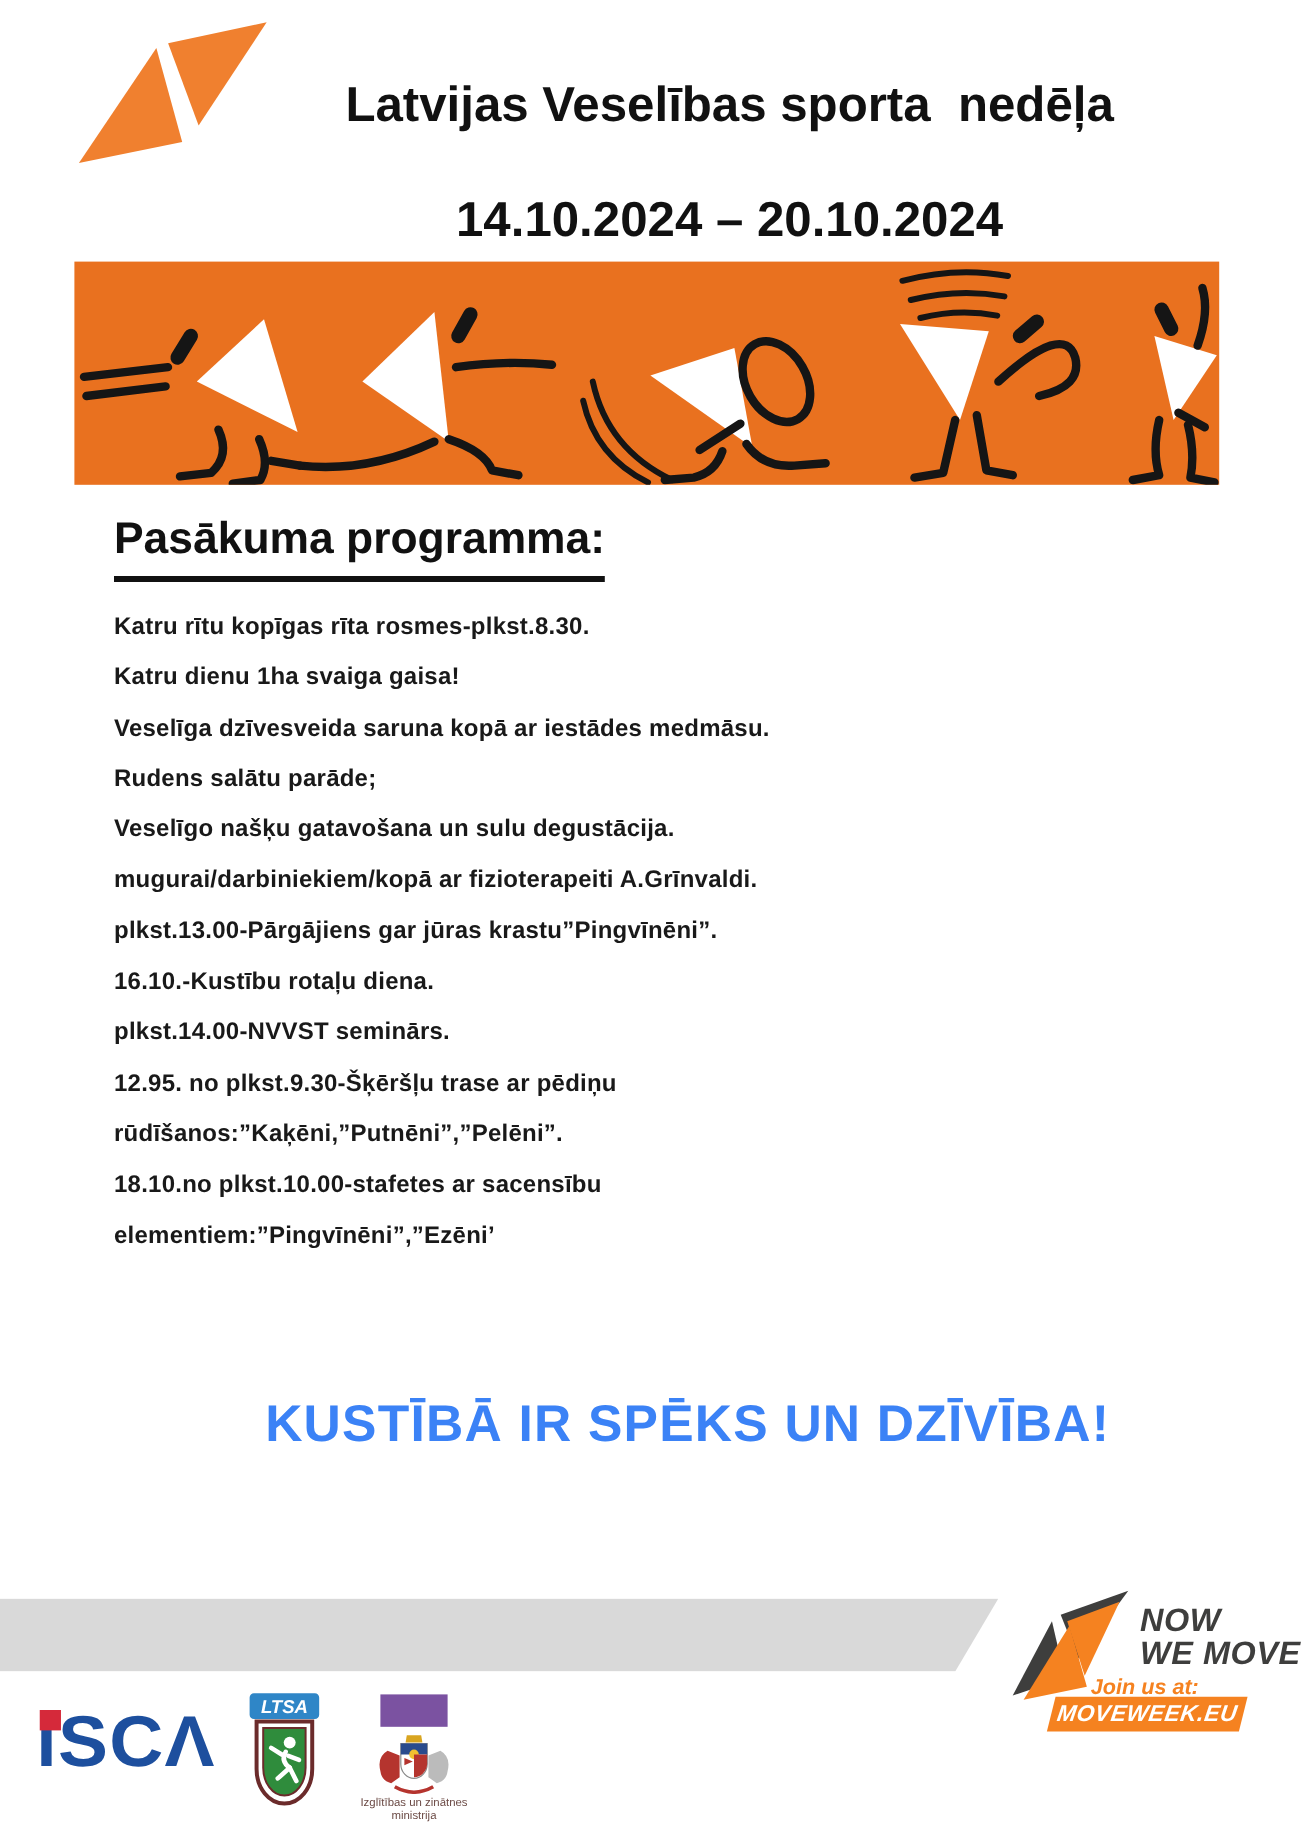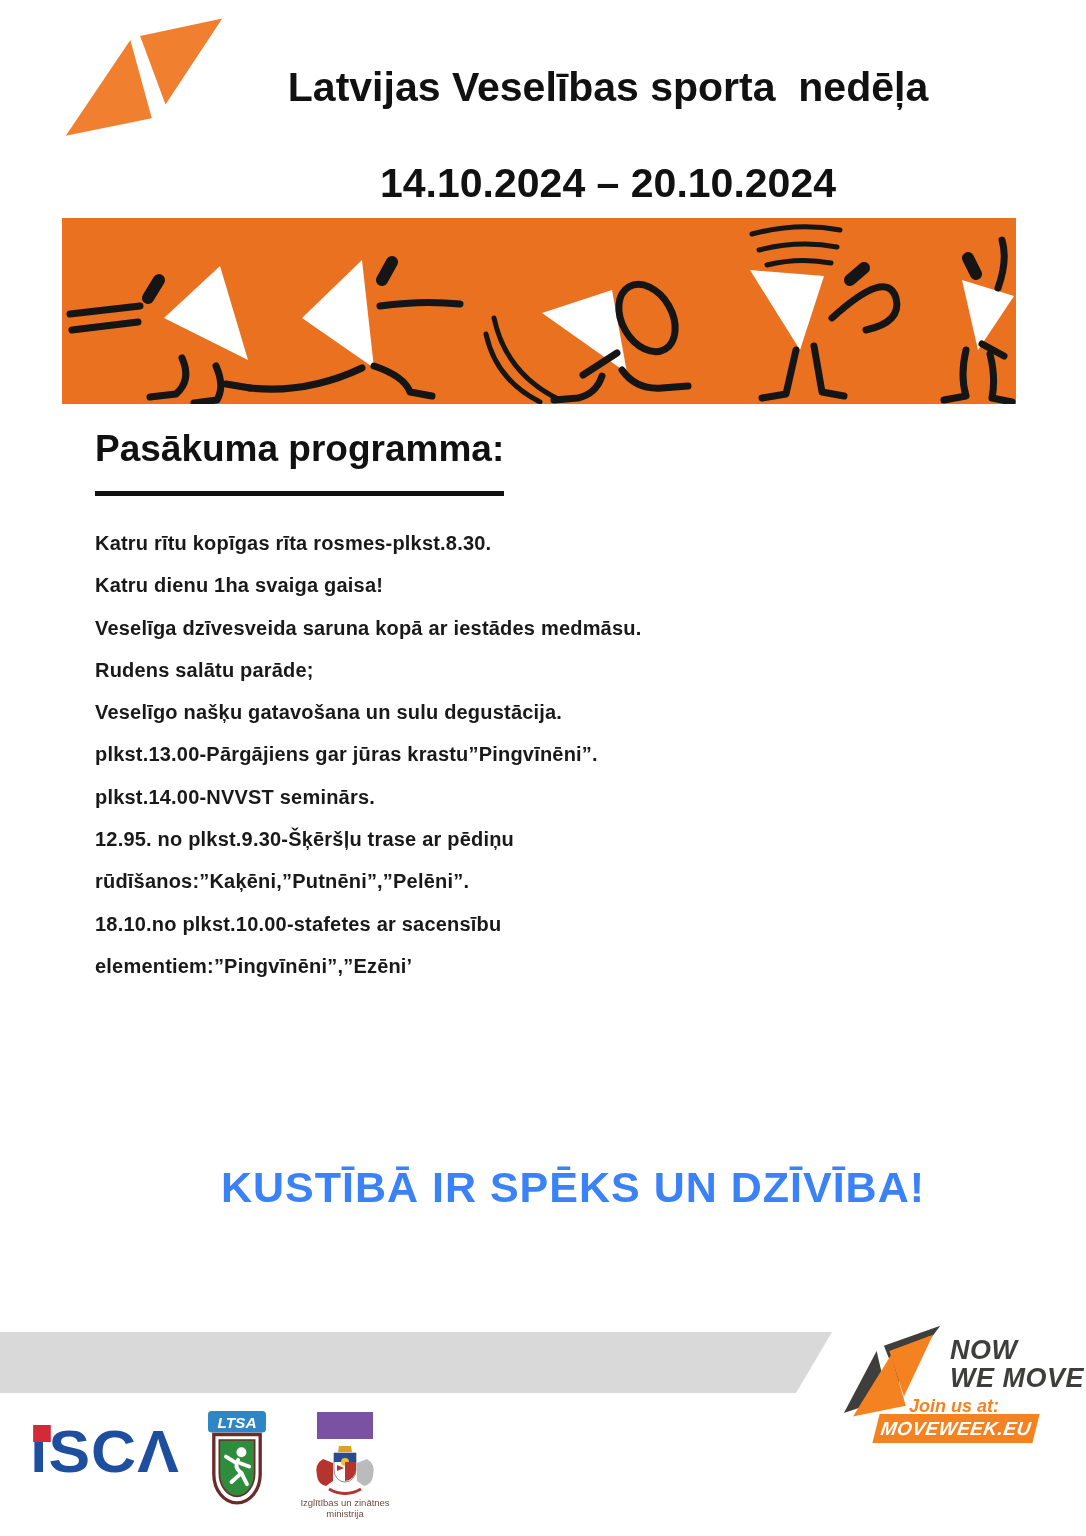--- a/index.html
+++ b/index.html
@@ -12,21 +12,21 @@
          font-weight:bold;font-size:41px;line-height:50px;color:#111;}
   .title-line{white-space:pre-wrap;margin-top:46px;}
 
   
   .banner{position:absolute;left:62px;top:218px;width:954px;height:186px;background:#E9711F;}
   .banner svg{display:block;width:100%;height:100%;}
 
   
   .program{position:absolute;left:95px;top:428px;right:6px;}
   .program-heading{display:inline-block;font-size:37px;font-weight:bold;color:#111;
-                   border-bottom:5px solid #111;padding-bottom:21px;margin:0 0 26px 0;}
+                   border-bottom:5px solid #111;padding-bottom:10px;margin:0 0 16px 0;}
   .program-line{font-size:20px;font-weight:bold;line-height:42.3px;color:#191919;letter-spacing:.2px;}
 
   
   .slogan{position:absolute;left:70px;right:10px;top:1163px;text-align:center;
           font-size:43px;font-weight:bold;letter-spacing:1px;color:#3b82f6;}
 
   
   .stripe{position:absolute;left:0;top:1332px;width:832px;height:61px;background:#D9D9D9;
           clip-path:polygon(0 0,100% 0,calc(100% - 36px) 100%,0 100%);}
   .nwm-arrow{position:absolute;left:836px;top:1322px;width:114px;height:100px;}
@@ -119,21 +119,23 @@
   </div>
 
   <section class="program">
     <h2 class="program-heading">Pasākuma programma:</h2>
     <div class="program-lines">
         <div class="program-line">Katru rītu kopīgas rīta rosmes-plkst.8.30.</div>
         <div class="program-line">Katru dienu 1ha svaiga gaisa!</div>
         <div class="program-line">Veselīga dzīvesveida saruna kopā ar iestādes medmāsu.</div>
         <div class="program-line">Rudens salātu parāde;</div>
         <div class="program-line">Veselīgo našķu gatavošana un sulu degustācija.</div>
+        <div class="program-line">mugurai/darbiniekiem/kopā ar fizioterapeiti A.Grīnvaldi.</div>
         <div class="program-line">plkst.13.00-Pārgājiens gar jūras krastu”Pingvīnēni”.</div>
+        <div class="program-line">16.10.-Kustību rotaļu diena.</div>
         <div class="program-line">plkst.14.00-NVVST seminārs.</div>
         <div class="program-line">12.95. no plkst.9.30-Šķēršļu trase ar pēdiņu</div>
         <div class="program-line">rūdīšanos:”Kaķēni,”Putnēni”,”Pelēni”.</div>
         <div class="program-line">18.10.no plkst.10.00-stafetes ar sacensību</div>
         <div class="program-line">elementiem:”Pingvīnēni”,”Ezēni’</div>
       </div>
   </section>
 
   <div class="slogan">KUSTĪBĀ IR SPĒKS UN DZĪVĪBA!</div>
 

